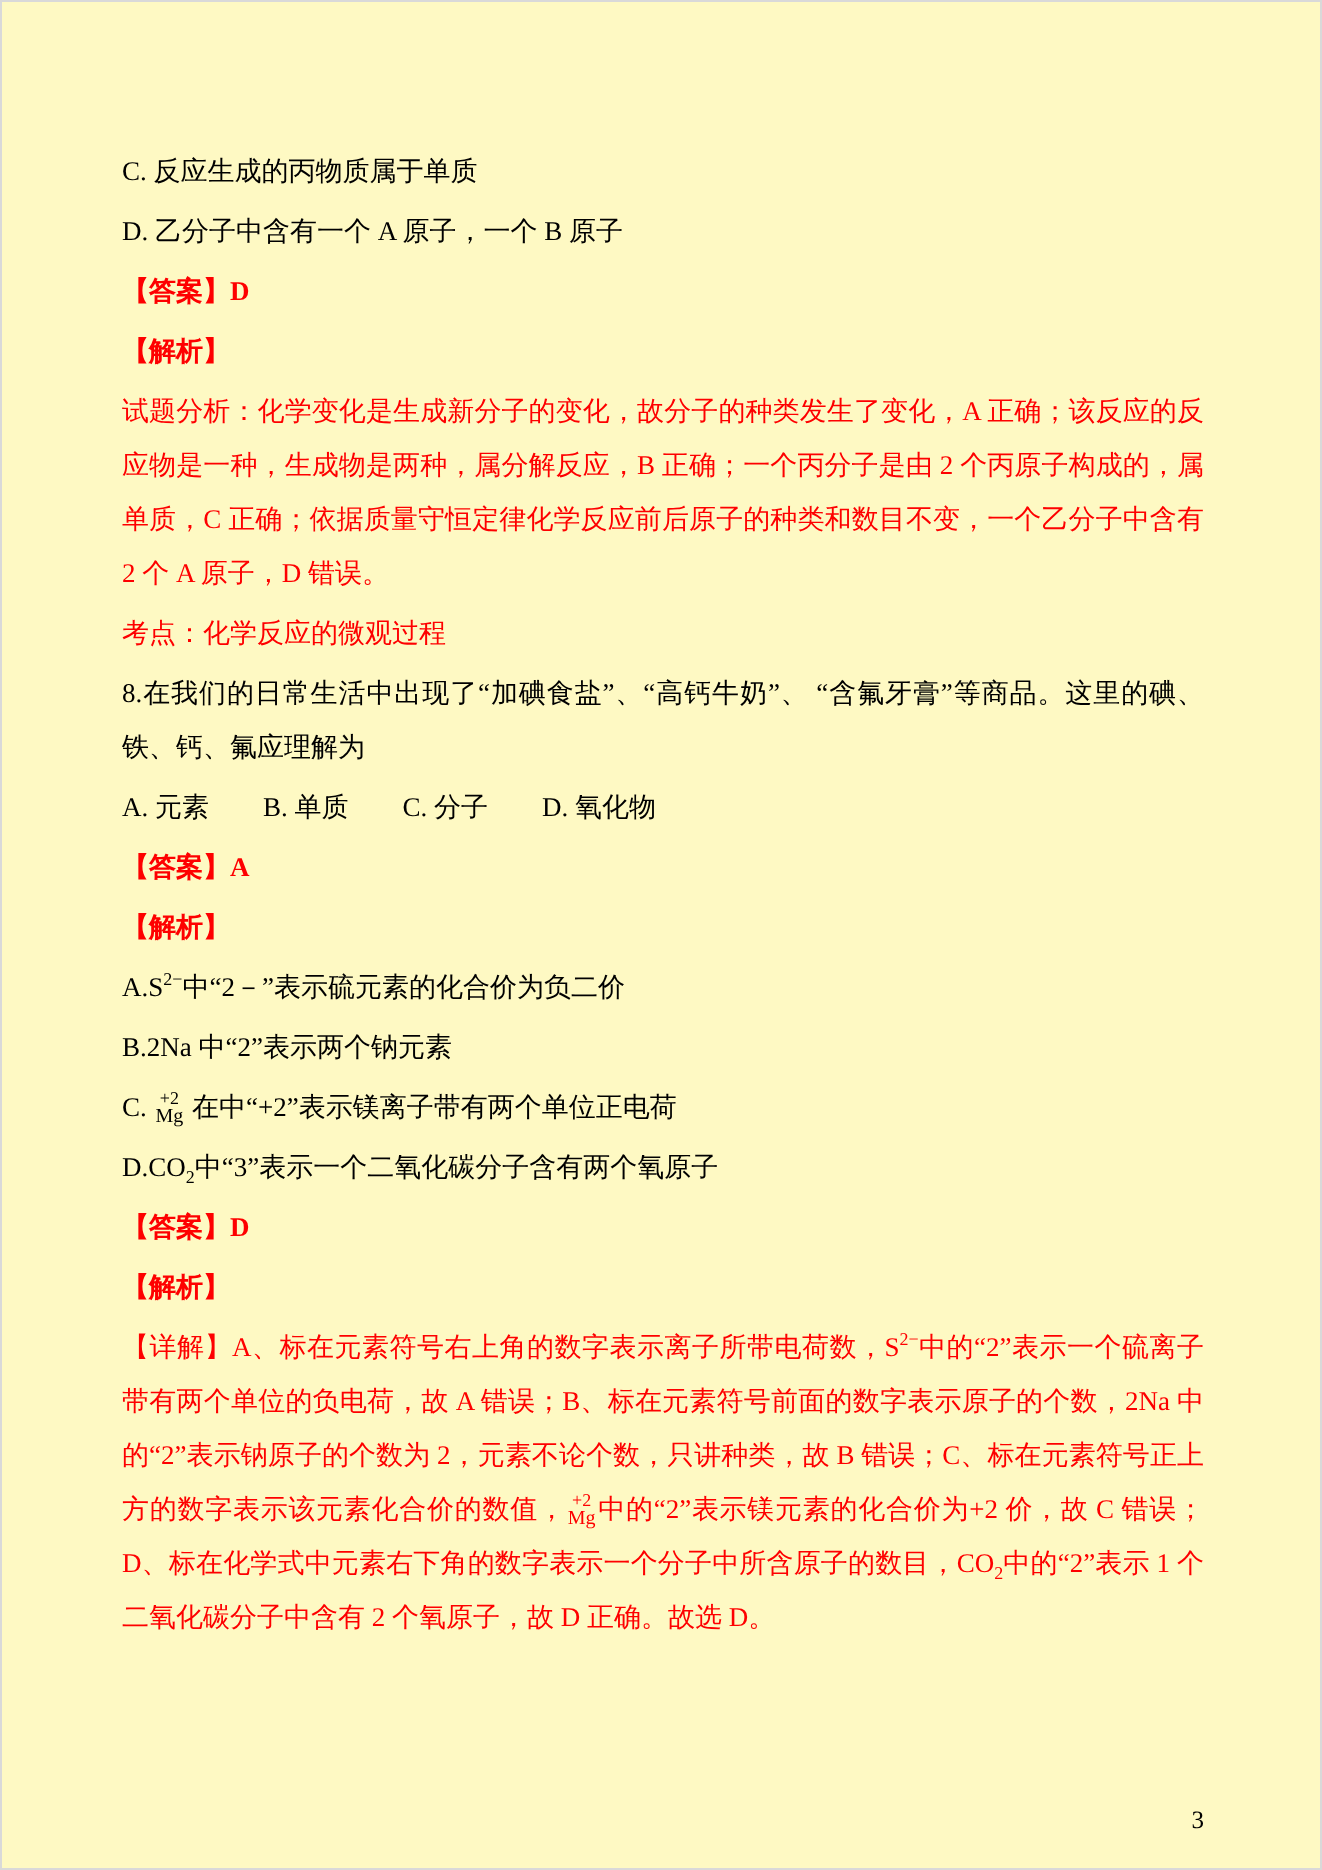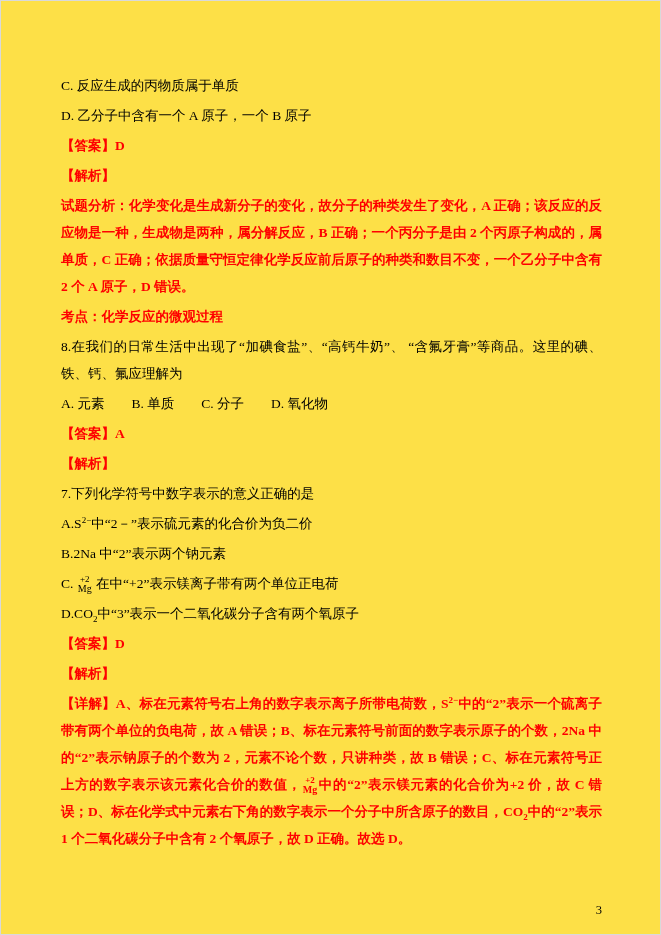--- a/index.html
+++ b/index.html
@@ -5,35 +5,35 @@
   html, body {
     margin: 0;
     padding: 0;
     background: #ffffff;
   }
   .page {
     position: relative;
     width: 661px;
     height: 935px;
     box-sizing: border-box;
-    background: #fde047;
+    background: #fef9c3;
     border: 1px solid #d9d9d9;
     padding: 68px 58px 0 60px;
     font-family: "Liberation Serif", "DejaVu Serif", serif;
     color: #000000;
     overflow: hidden;
   }
   .content p {
     margin: 3px 0;
     font-size: 13.5px;
     line-height: 27px;
   }
   .para { text-align: justify; }
   .black { color: #000000; }
-  .red { color: #fe0000; font-weight: bold; }
+  .red { color: #fe0000; }
   .bold { font-weight: 700; }
   sup {
     font-size: 9px;
     line-height: 0;
   }
   sub {
     font-size: 9px;
     line-height: 0;
   }
   .stack {
@@ -73,21 +73,20 @@
 
     <p class="black para">8.在我们的日常生活中出现了“加碘食盐”、“高钙牛奶”、 “含氟牙膏”等商品。这里的碘、铁、钙、氟应理解为</p>
 
     <p class="black">A. 元素　　B. 单质　　C. 分子　　D. 氧化物</p>
 
     <p class="red bold"><span>【答案】</span><span>A</span></p>
 
     <p class="red bold">【解析】</p>
 
 
-    <p class="black">7.下列化学符号中数字表示的意义正确的是</p>
 
     <p class="black"><span>A.S</span><sup>2−</sup><span>中“2－”表示硫元素的化合价为负二价</span></p>
 
     <p class="black">B.2Na 中“2”表示两个钠元素</p>
 
     <p class="black"><span>C. </span><span class="stack">
           <span class="stack-top">+2</span>
           <span class="stack-bottom">Mg</span>
         </span><span> 在中“+2”表示镁离子带有两个单位正电荷</span></p>
 

